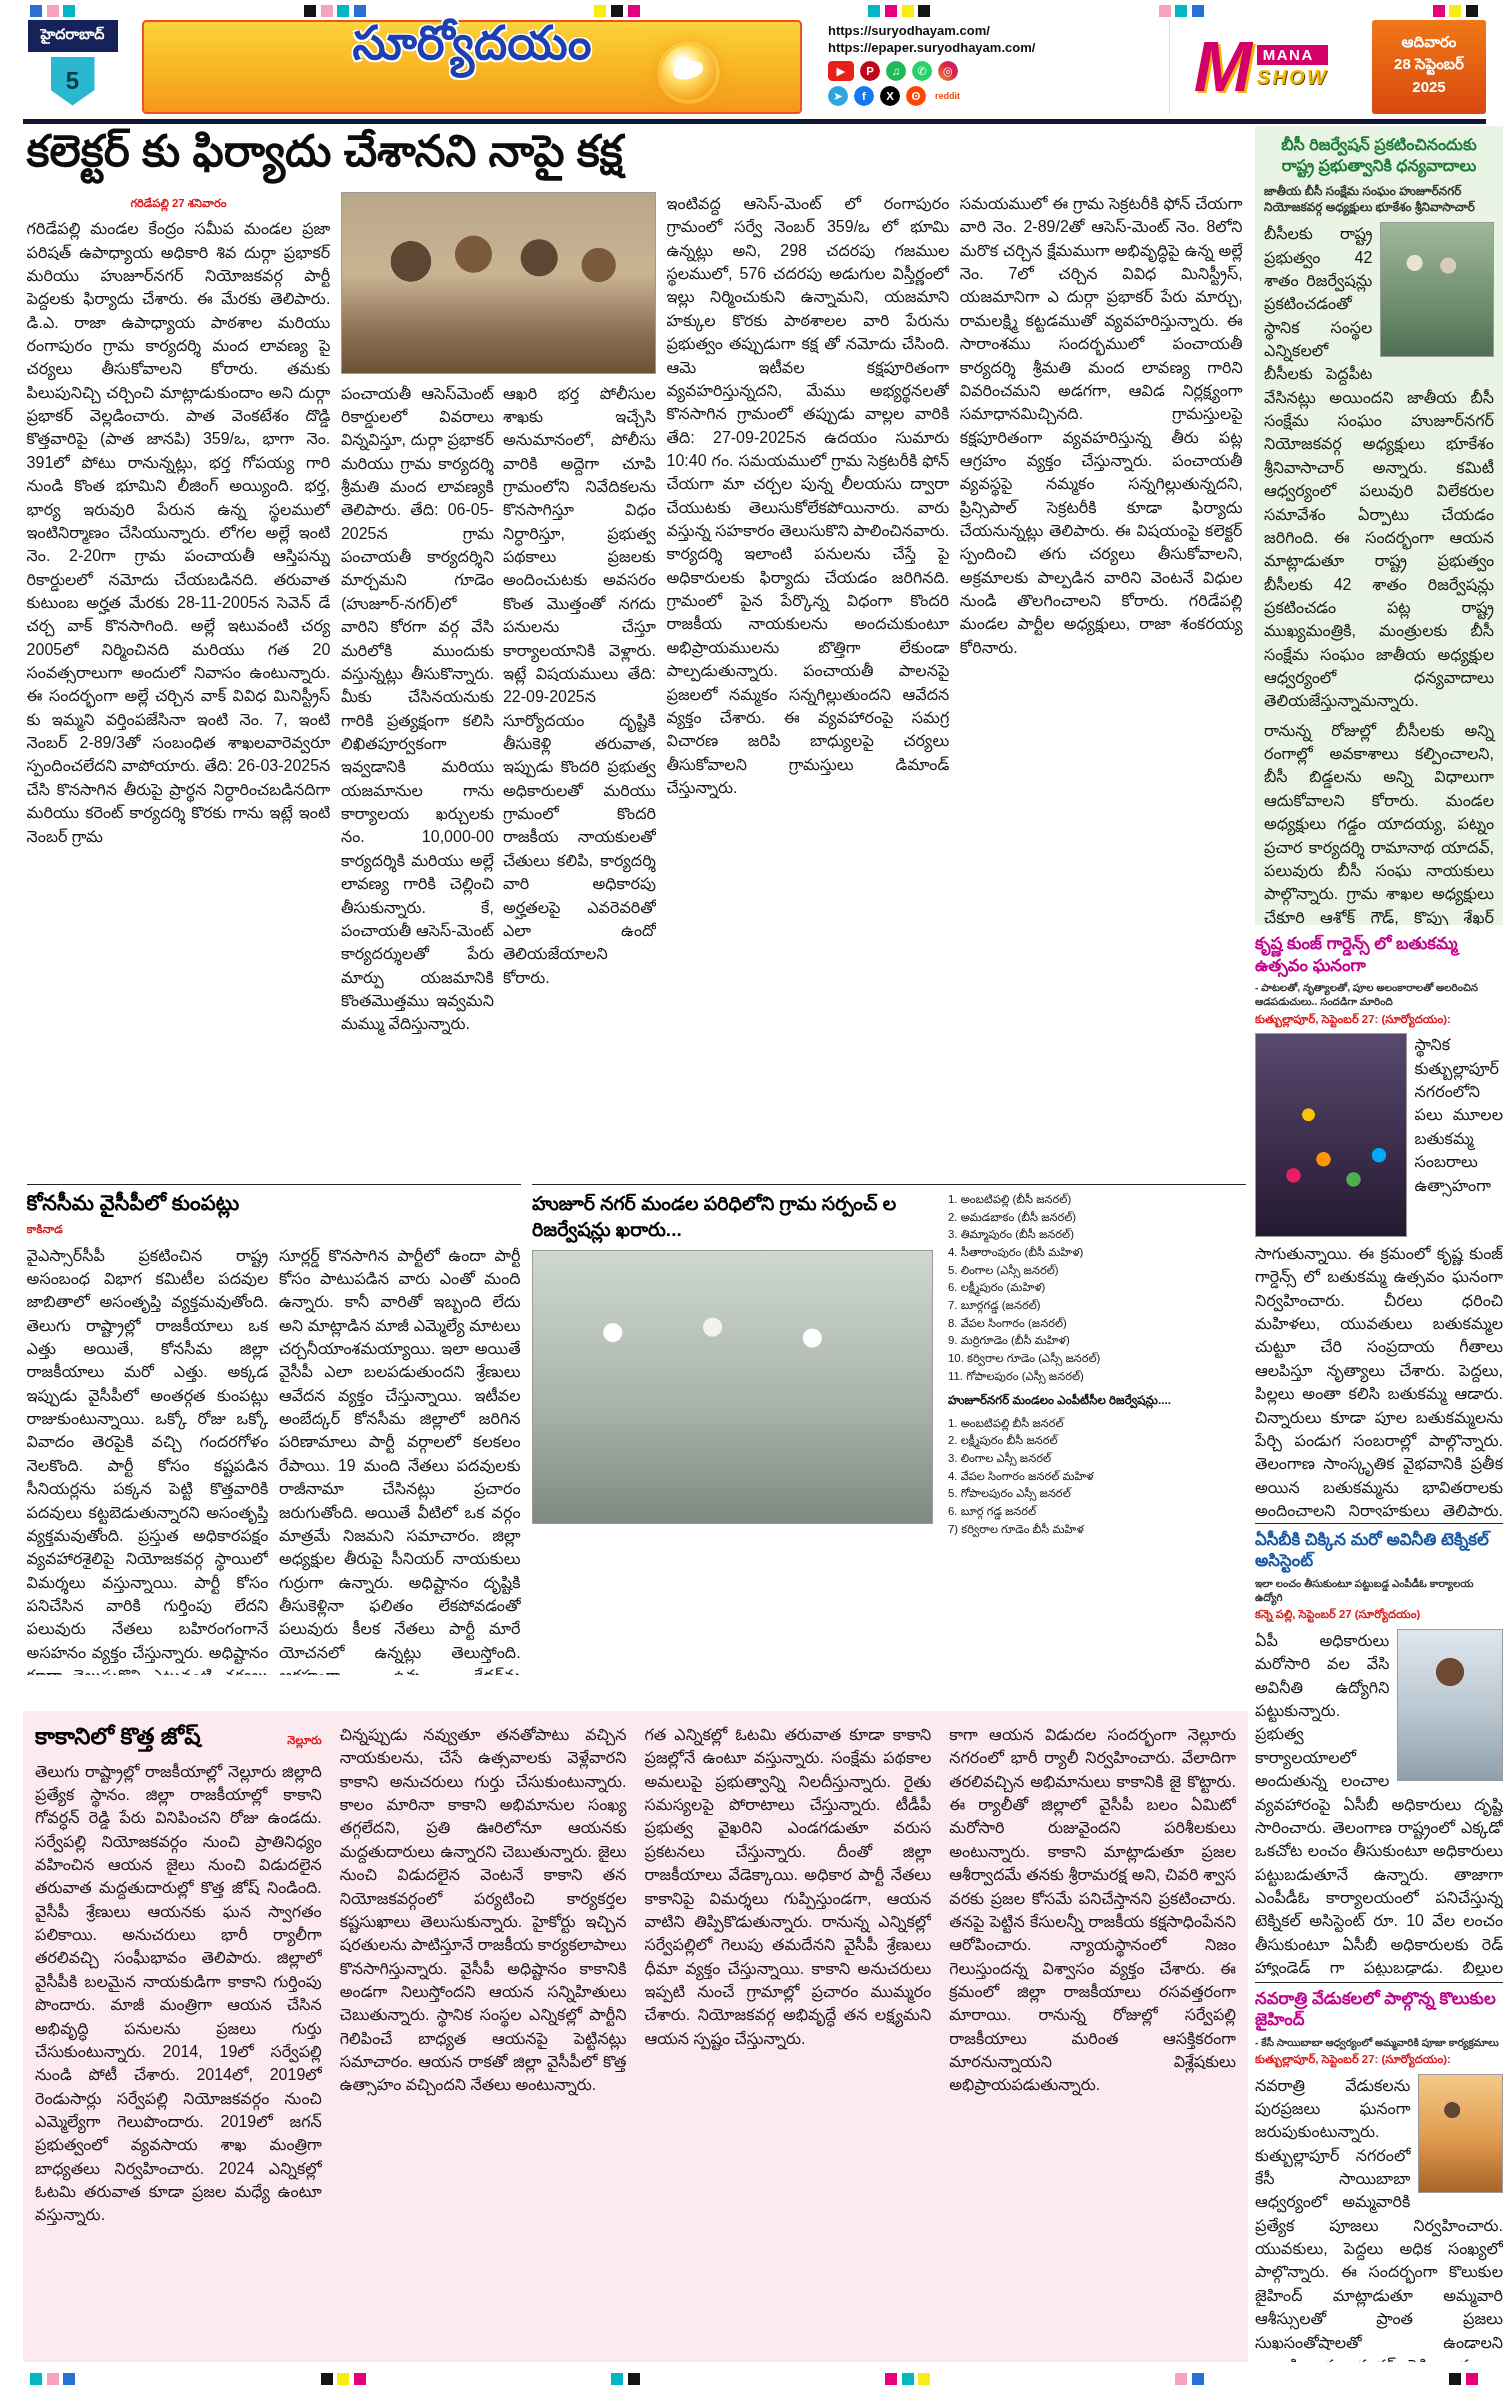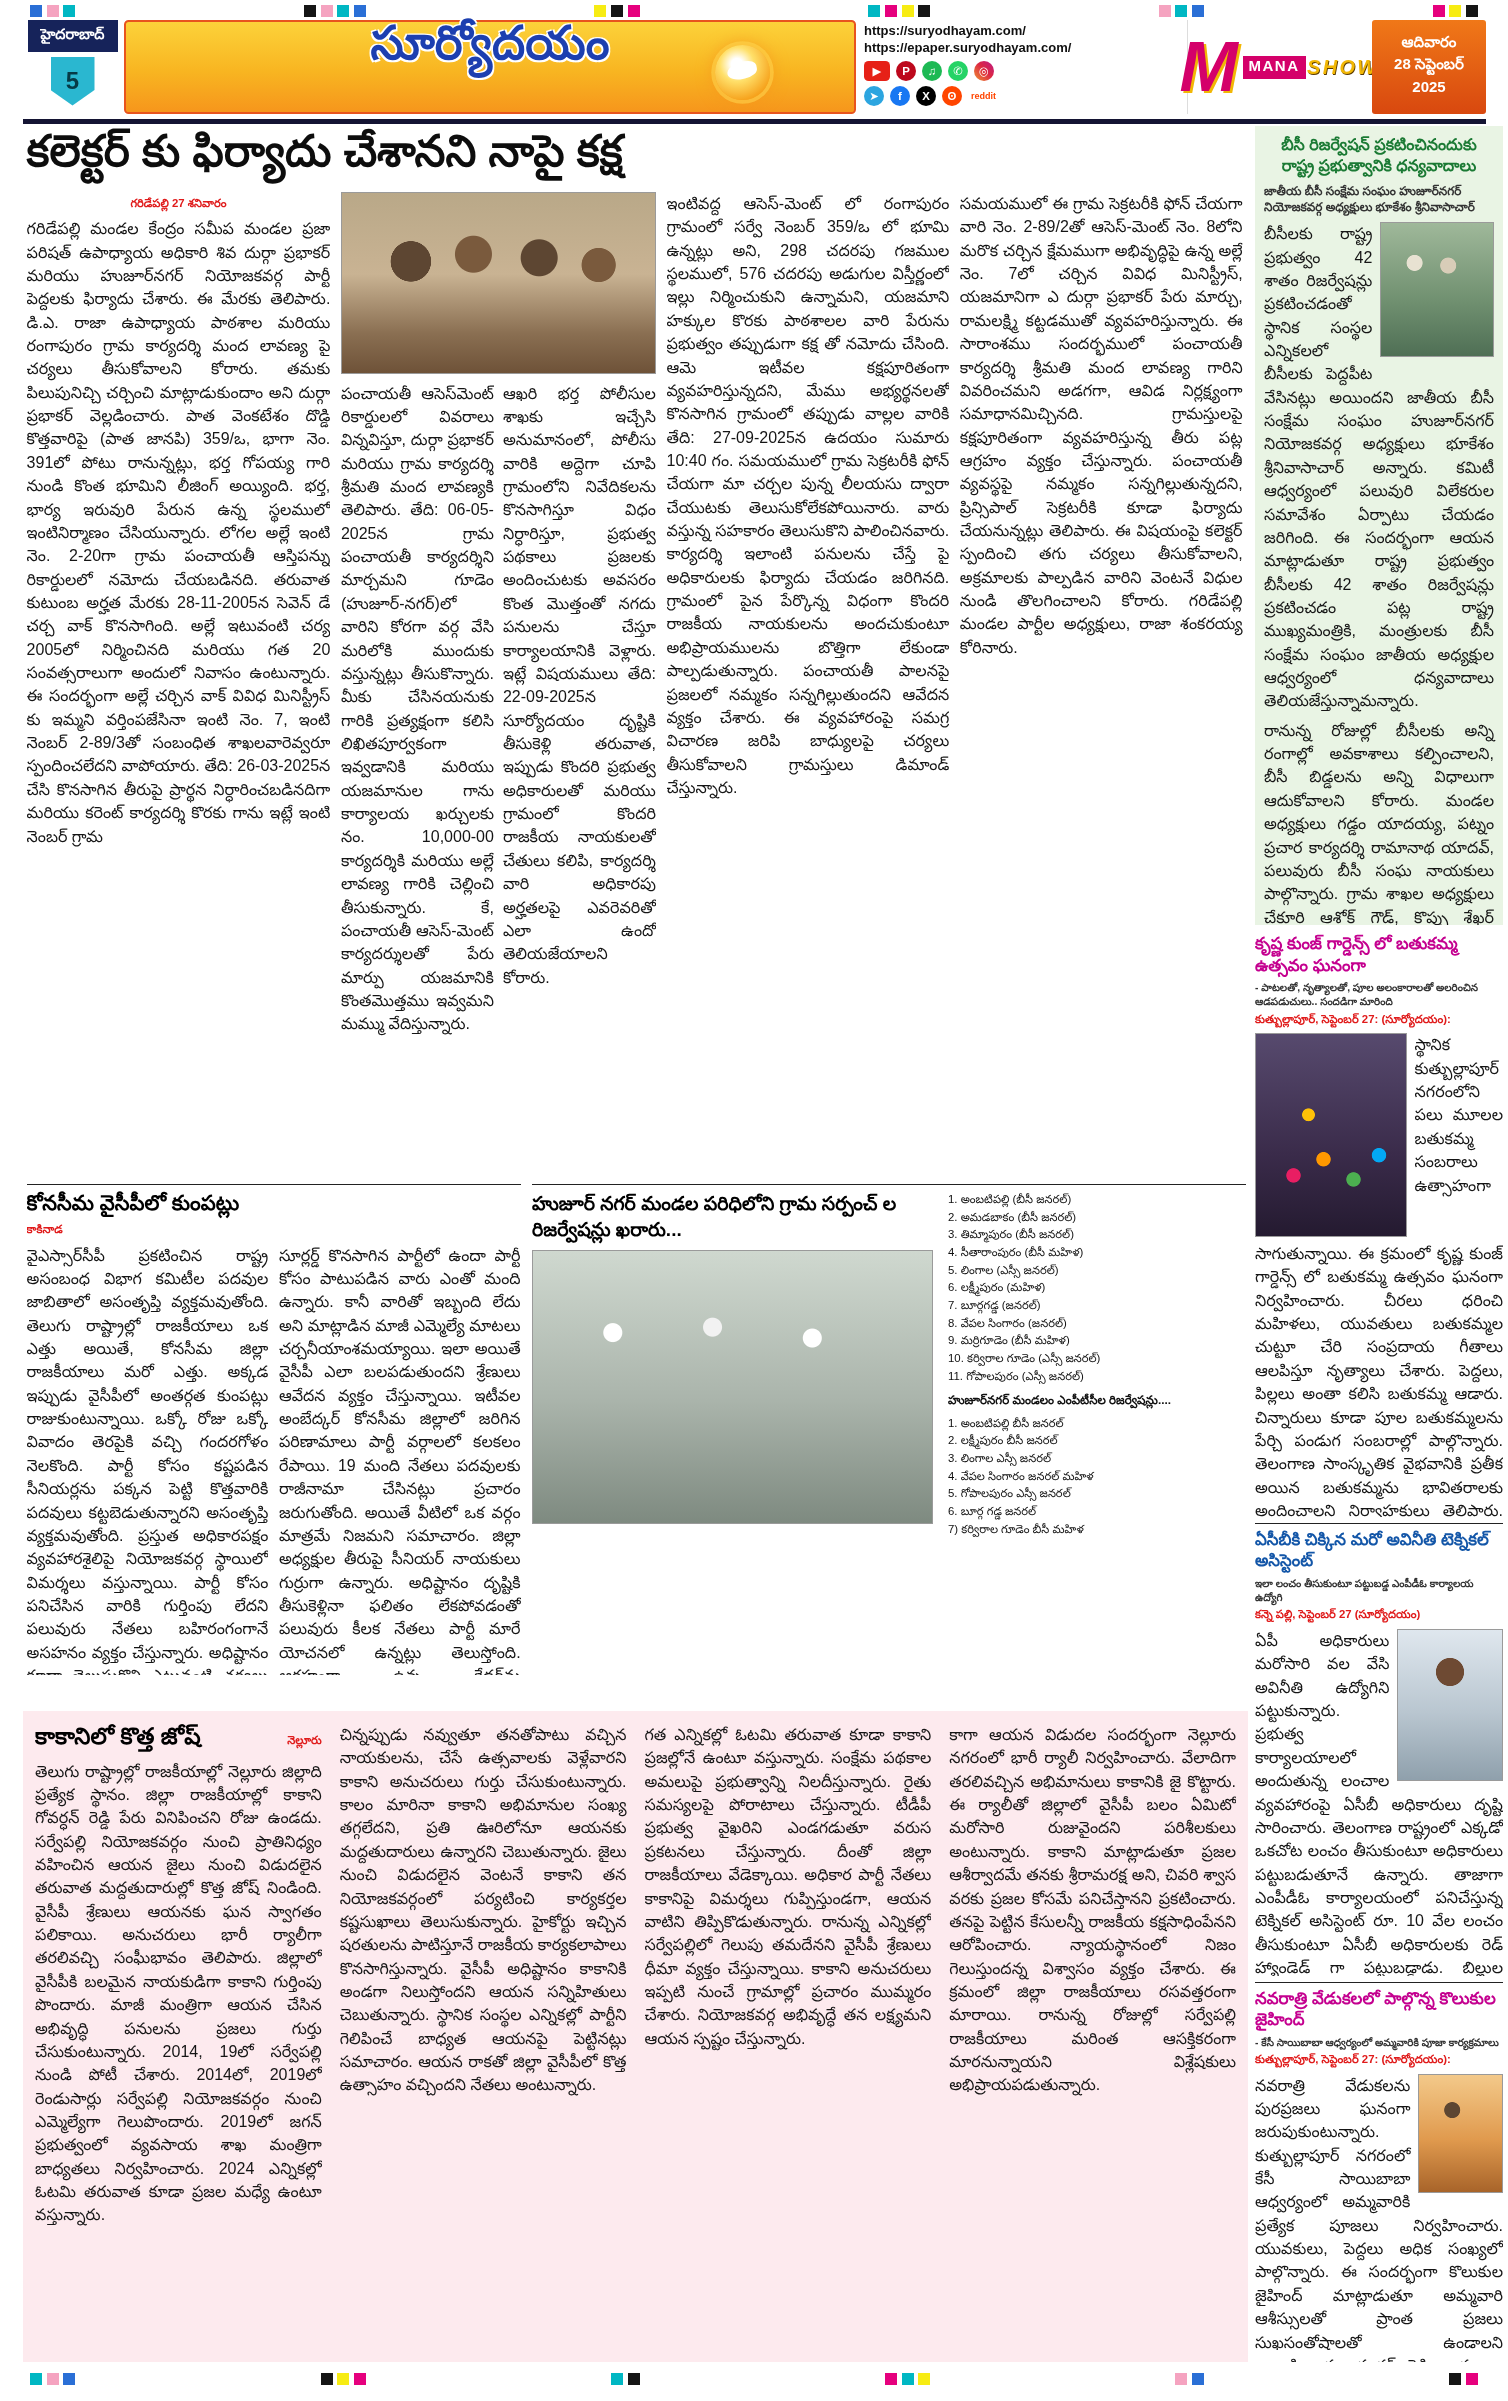--- a/index.html
+++ b/index.html
@@ -7,21 +7,21 @@
 
   
   .marks{position:absolute;left:30px;right:30px;height:13.7px;display:flex;justify-content:space-between;}
   .marks.top{top:4.6px;} .marks.bottom{top:2373px;}
   .mgroup{display:flex;gap:4.6px;}
   .mark{width:12px;height:12px;display:inline-block;}
   .mk-cyan{background:#00b7c3}.mk-mag{background:#e6007e}.mk-pink{background:#f5a3c0}
   .mk-blk{background:#151515}.mk-yel{background:#f7ec13}.mk-blue{background:#2a6fd6}
 
   
-  .masthead{position:absolute;top:20px;left:23px;width:1463px;height:94px;display:flex;gap:2px;}
+  .masthead{position:absolute;top:20px;left:23px;width:1463px;height:94px;display:flex;gap:20px;}
   .mh-left{width:99px;display:flex;flex-direction:column;align-items:center;gap:4.6px;}
   .city-box{background:#16235a;color:#fff;font-weight:bold;font-size:14.4px;padding:6px 4.6px;width:90px;text-align:center;box-sizing:border-box;}
   .page-badge{width:44px;height:49px;background:#2ab7d0;color:#063a46;font-size:24px;font-weight:800;display:flex;align-items:center;justify-content:center;clip-path:polygon(0 0,100% 0,100% 68%,50% 100%,0 68%);}
   .banner{flex:1;position:relative;background:linear-gradient(180deg,#fcd23a 0%,#f8b521 55%,#f6961c 100%);border:2.3px solid #e8541e;border-radius:4.6px;box-sizing:border-box;}
   .slogan-row{display:flex;justify-content:space-between;align-items:flex-start;padding:4.6px 46px 0 46px;color:#1c2f86;font-weight:bold;font-size:16px;}
   .jaya{color:#d01818;font-size:10.6px;font-weight:bold;margin-top:1.5px;}
   .paper-name{font-size:47px;font-weight:800;color:#1d3fb0;text-align:center;line-height:1;margin-top:-3px;
     text-shadow:1.5px 1.5px 0 #fff,-1.5px -1.5px 0 #fff,1.5px -1.5px 0 #fff,-1.5px 1.5px 0 #fff;}
   .sun-logo{position:absolute;right:84px;top:23px;width:55px;height:55px;border-radius:50%;
     background:radial-gradient(circle at 40% 35%,#ffffff 0 12%, #ffe06a 35%, #f6a21c 75%);
@@ -31,21 +31,21 @@
   .url{display:block;color:#101010;font-weight:bold;font-size:13px;text-decoration:none;line-height:1.35;}
   .icon-row{display:flex;gap:6px;margin-top:4.6px;align-items:center;flex-wrap:wrap;}
   .ic{width:20px;height:20px;border-radius:50%;color:#fff;font-size:11.4px;font-weight:bold;display:flex;align-items:center;justify-content:center;}
   .ic-yt{background:#e62117;border-radius:4.6px;width:26px;}
   .ic-pin{background:#bd081c}.ic-sp{background:#1db954}.ic-wa{background:#25d366}
   .ic-ig{background:linear-gradient(45deg,#f09433,#dc2743 55%,#bc1888)}
   .ic-tg{background:#2ca5e0}.ic-fb{background:#1877f2}.ic-x{background:#000}.ic-rd{background:#ff4500}
   .reddit-label{font-size:9px;color:#ff4500;font-weight:bold;margin-left:3px;}
   .mana-show{width:182px;display:flex;align-items:center;justify-content:center;gap:4.6px;border-left:0.8px solid #ddd;}
   .mana-m{font-size:70px;font-weight:900;font-style:italic;color:#d4006a;line-height:.9;text-shadow:2.3px 2.3px 0 #f2b705;}
-  .mana-text{display:flex;flex-direction:row;gap:1.5px;}
+  .mana-text{display:flex;flex-direction:column;gap:1.5px;}
   .mana-line1{background:#d4006a;color:#fff;font-weight:800;font-size:15px;padding:1.5px 6px;letter-spacing:1.5px;}
   .mana-line2{color:#f2b705;font-weight:800;font-style:italic;font-size:20px;letter-spacing:2.3px;text-shadow:0.8px 0.8px 0 #5a3a00;}
   .date-box{width:114px;background:linear-gradient(180deg,#f07818,#d8480f);color:#fff;text-align:center;
     padding:10.6px 4.6px;box-sizing:border-box;font-weight:bold;border-radius:3px;}
   .date-box div{line-height:1.5;font-size:15px;}
 
   .rule{position:absolute;top:119px;left:23px;width:1463px;height:4.6px;background:#141433;}
 
   
   .lead-headline{position:absolute;top:128px;left:26.6px;width:984px;margin:0;font-size:44px;font-weight:800;color:#0d0d0d;line-height:1.05;}

